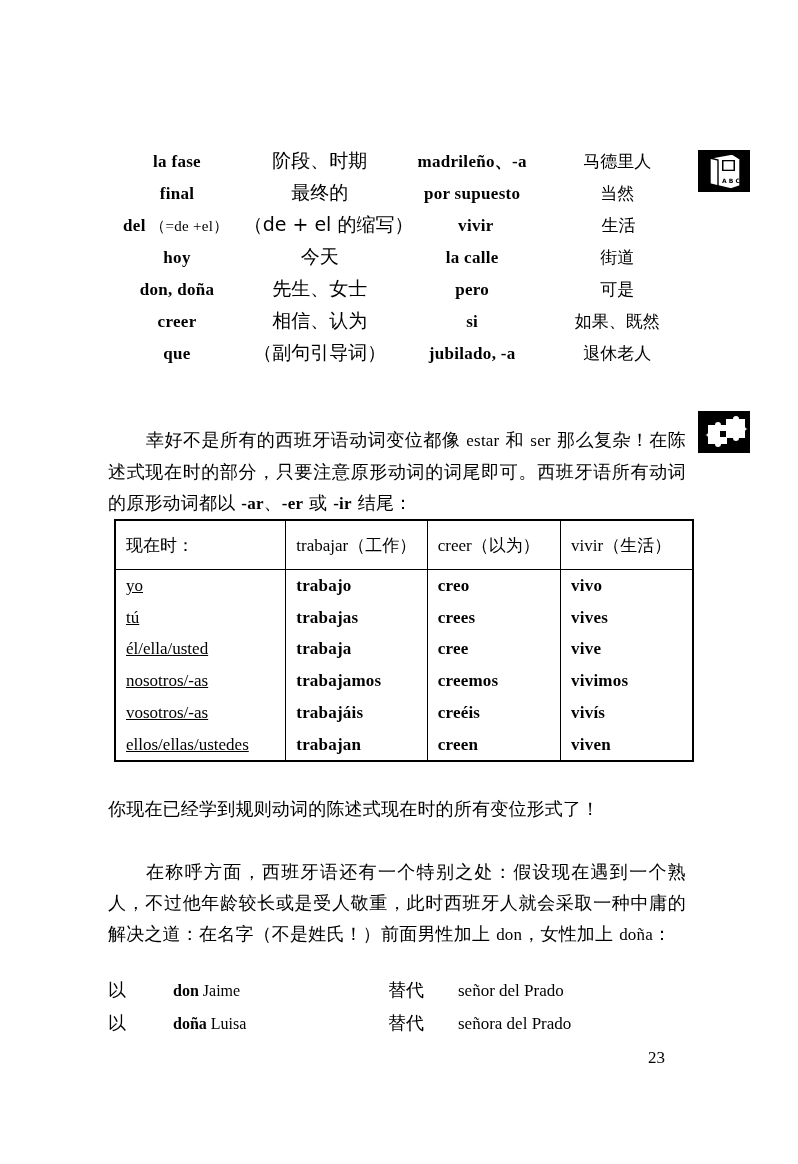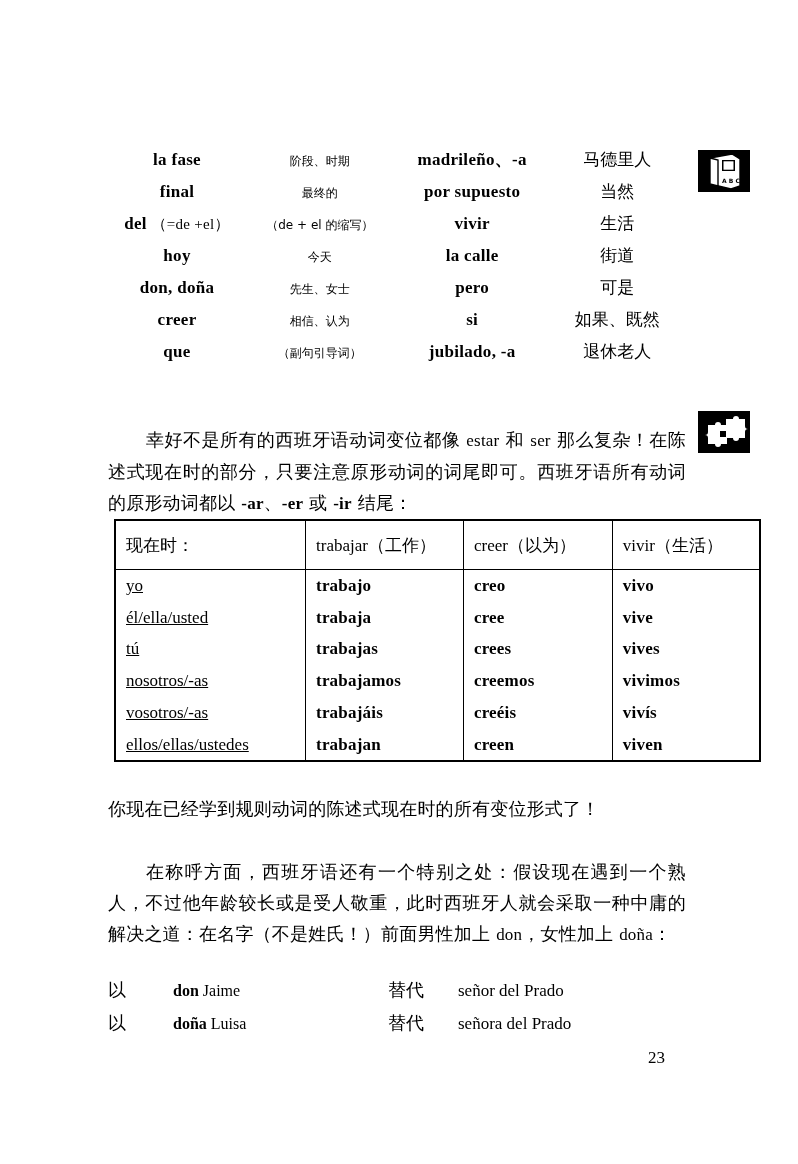--- a/index.html
+++ b/index.html
@@ -42,21 +42,21 @@
     font-size: 17px;
     letter-spacing: 0.3px;
     white-space: nowrap;
   }
   .v-es .plain {
     font-weight: normal;
     font-size: 15px;
   }
   .v-cn {
     width: 155px;
-    font-size: 12px;
+    font-size: 19px;
     font-family: "DejaVu Sans", "Liberation Sans", sans-serif;
     white-space: nowrap;
   }
   .v-es2 {
     width: 165px;
     font-weight: bold;
     font-size: 17px;
     letter-spacing: 0.3px;
     white-space: nowrap;
   }
@@ -114,21 +114,21 @@
     top: 838px;
     width: 578px;
     text-indent: 38px;
   }
 
   
   .conj-table {
     position: absolute;
     left: 114px;
     top: 519px;
-    width: 647px;
+    width: 580px;
     height: 243px;
     border: 2.5px solid #000000;
     box-sizing: border-box;
   }
   .conj-table table {
     width: 100%;
     height: 100%;
     border-collapse: collapse;
     table-layout: fixed;
   }
@@ -313,30 +313,30 @@
         </tr>
       </thead>
       <tbody>
         <tr>
           <td class="cell-pron">yo</td>
           <td class="cell-form cell-v1">trabajo</td>
           <td class="cell-form cell-v2">creo</td>
           <td class="cell-form">vivo</td>
         </tr>
         <tr>
+          <td class="cell-pron">tú</td>
+          <td class="cell-form cell-v1">trabajas</td>
+          <td class="cell-form cell-v2">crees</td>
+          <td class="cell-form">vives</td>
+        </tr>
+        <tr>
           <td class="cell-pron">él/ella/usted</td>
           <td class="cell-form cell-v1">trabaja</td>
           <td class="cell-form cell-v2">cree</td>
           <td class="cell-form">vive</td>
-        </tr>
-        <tr>
-          <td class="cell-pron">tú</td>
-          <td class="cell-form cell-v1">trabajas</td>
-          <td class="cell-form cell-v2">crees</td>
-          <td class="cell-form">vives</td>
         </tr>
         <tr>
           <td class="cell-pron">nosotros/-as</td>
           <td class="cell-form cell-v1">trabajamos</td>
           <td class="cell-form cell-v2">creemos</td>
           <td class="cell-form">vivimos</td>
         </tr>
         <tr>
           <td class="cell-pron">vosotros/-as</td>
           <td class="cell-form cell-v1">trabajáis</td>

